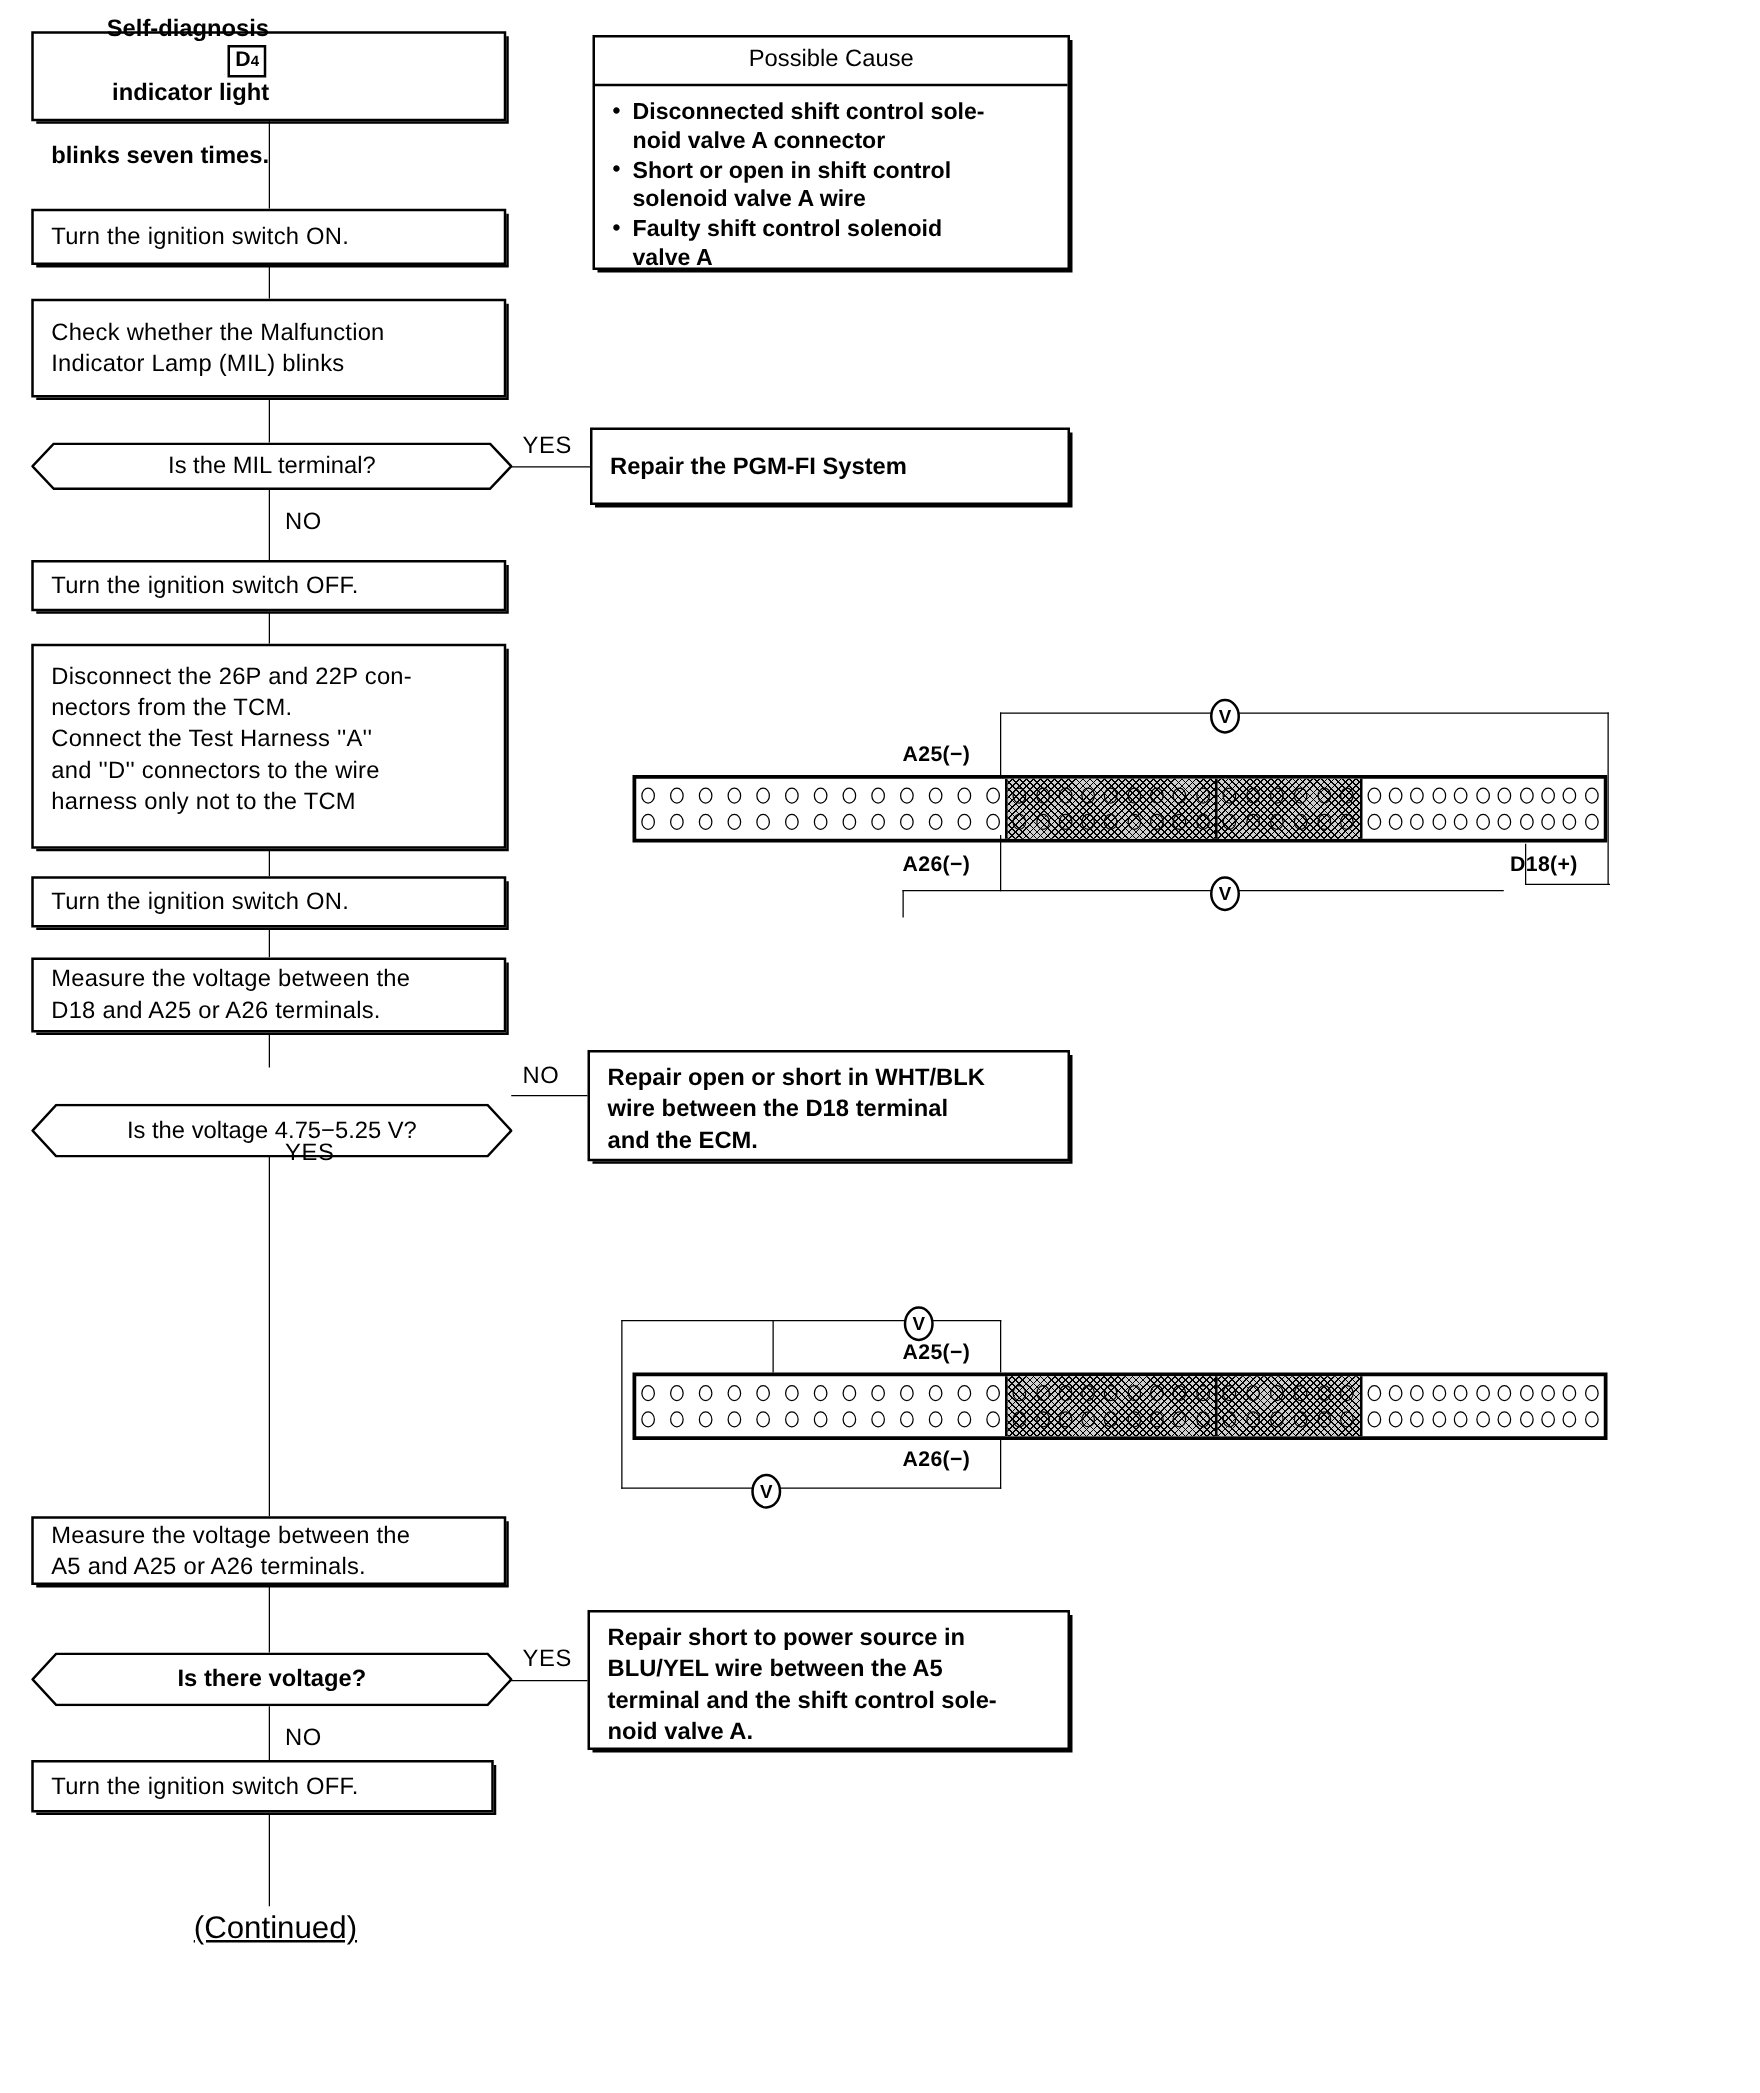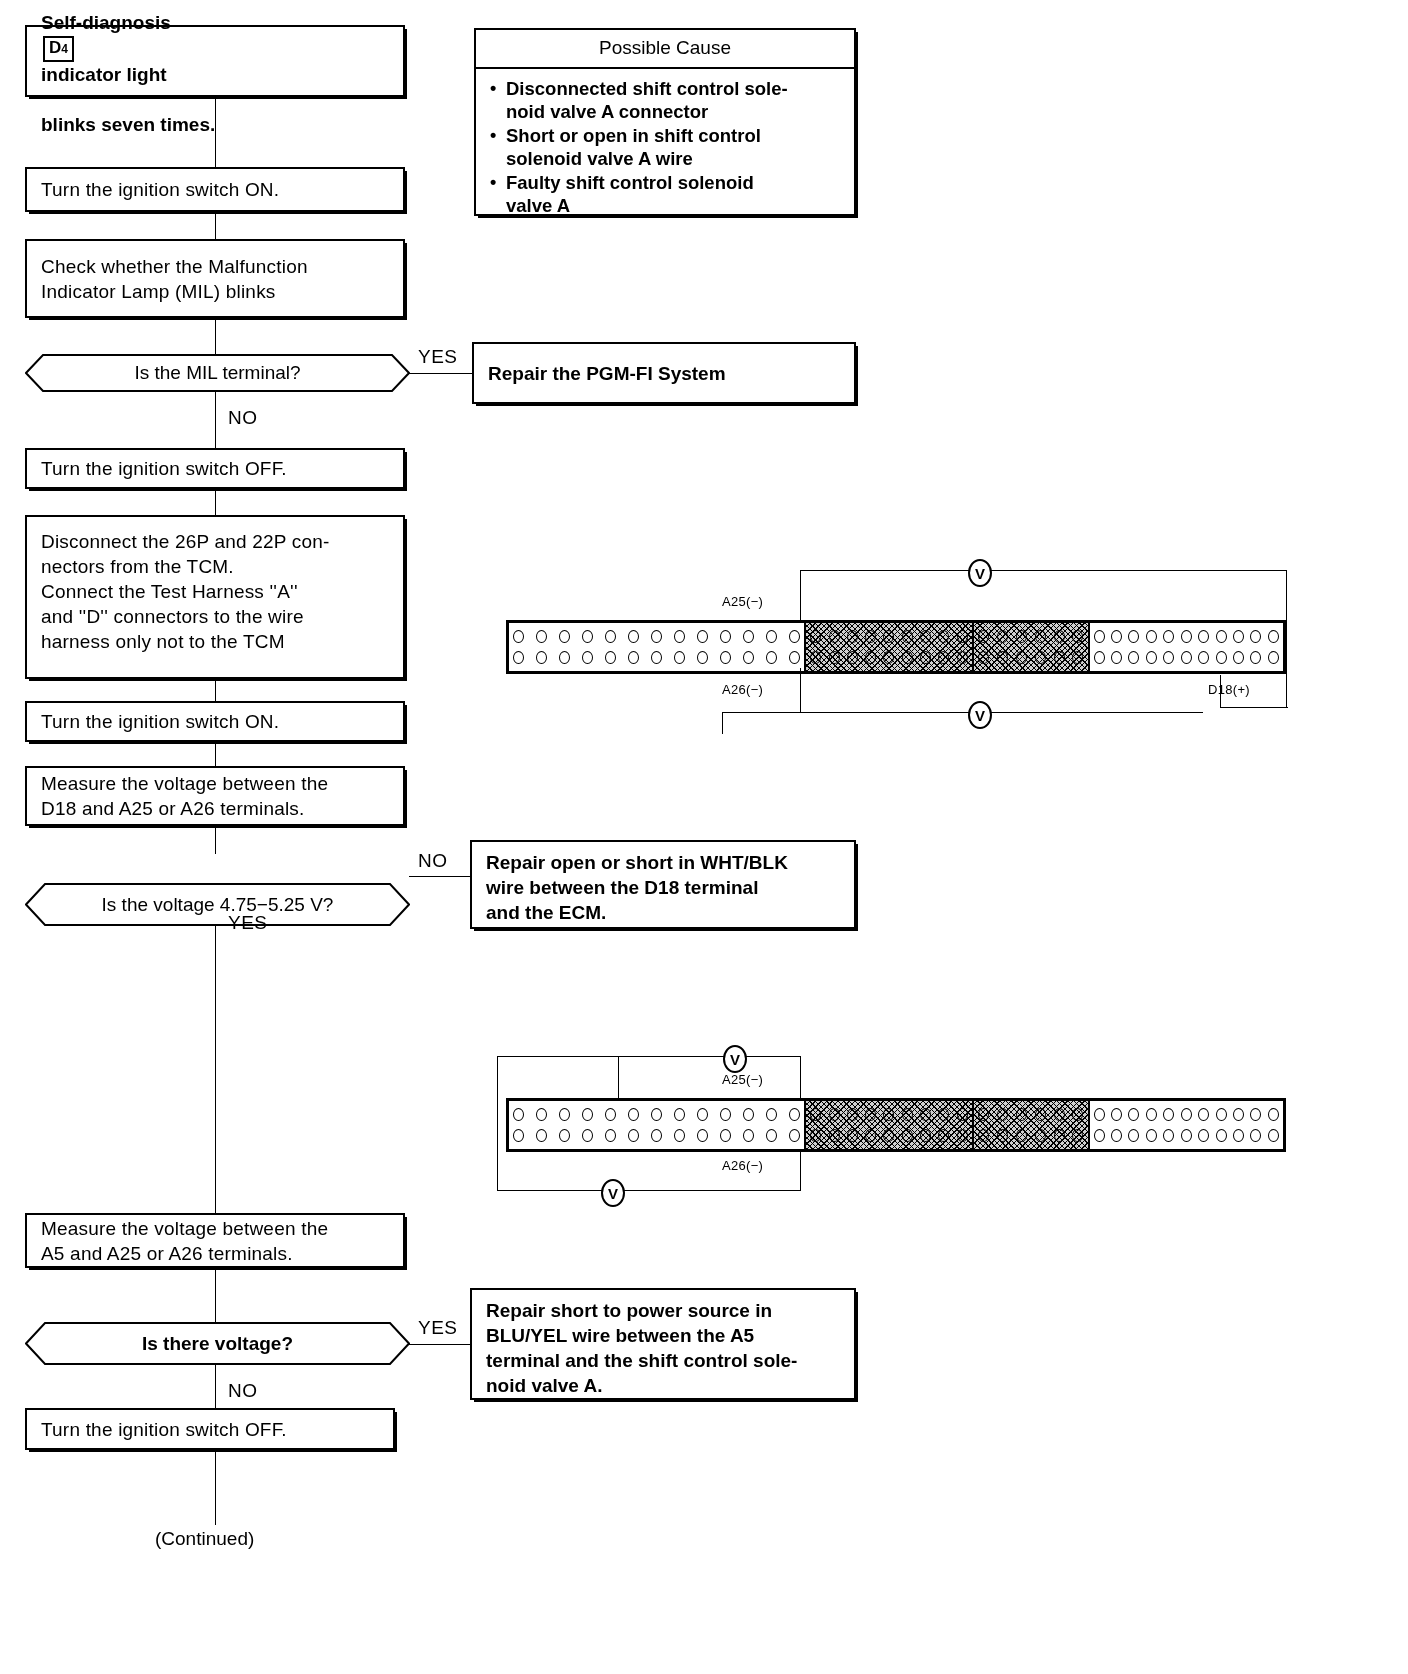--- a/index.html
+++ b/index.html
@@ -139,22 +139,22 @@
     height: 13px;
     border: 1.6px solid #000;
     border-radius: 50%;
     box-sizing: border-box;
     background: #fff;
   }
   .cseg.shaded .pin { background: transparent; }
 
   .term-label {
     position: absolute;
-    font-size: 13px;
-    font-weight: normal;
+    font-size: 17px;
+    font-weight: bold;
     letter-spacing: .3px;
     white-space: nowrap;
   }
 
   .volt-sym {
     position: absolute;
     width: 20px;
     height: 24px;
     border: 2px solid #000;
     border-radius: 50%;
@@ -162,29 +162,30 @@
     display: flex;
     align-items: center;
     justify-content: center;
     font-size: 15px;
     font-weight: bold;
     line-height: 1;
   }
 
   .continued {
     position: absolute;
-    font-size: 19px;
+    font-size: 25px;
+    text-decoration: underline;
   }
 </style>
 </head>
 <body>
 
 <div id="page">
 
-  <div class="proc-box bold" style="left:25px; top:25px; width:380px; height:72px;">
+  <div class="proc-box bold" style="left:25px; top:25px; width:380px; height:72px;text-align:right;">
     <div class="txt">
       <span>Self-diagnosis</span>
       <span class="dkey"><span>D</span><sub>4</sub></span>
       <span>indicator light</span><br>
       <span>blinks seven times.</span>
     </div>
   </div>
 
   <div class="cause-box" style="left:474px; top:28px; width:382px; height:188px;">
     <div class="cause-head">Possible Cause</div>

